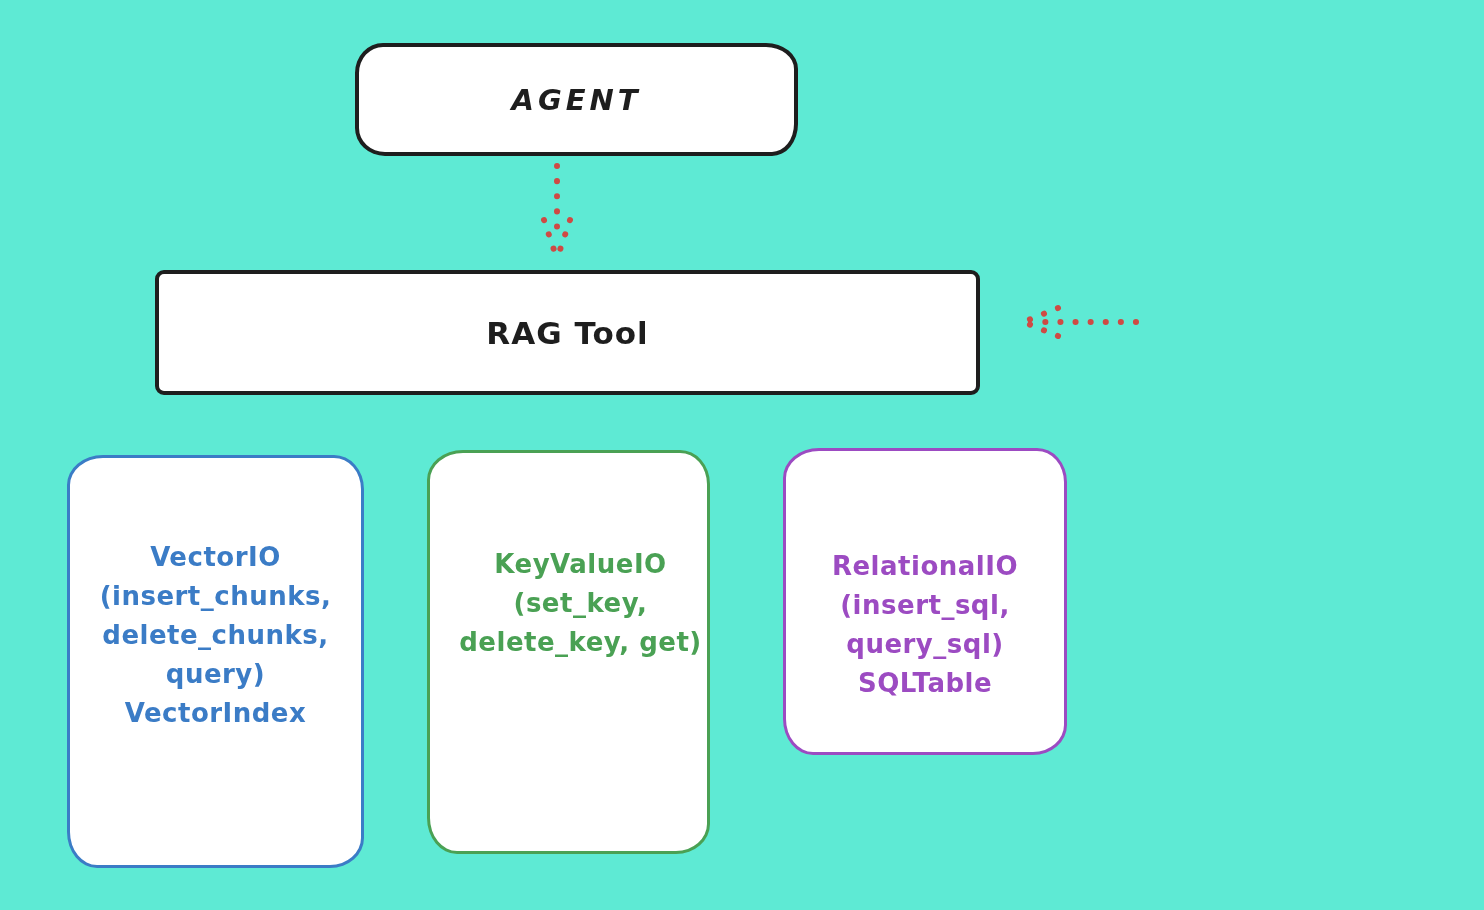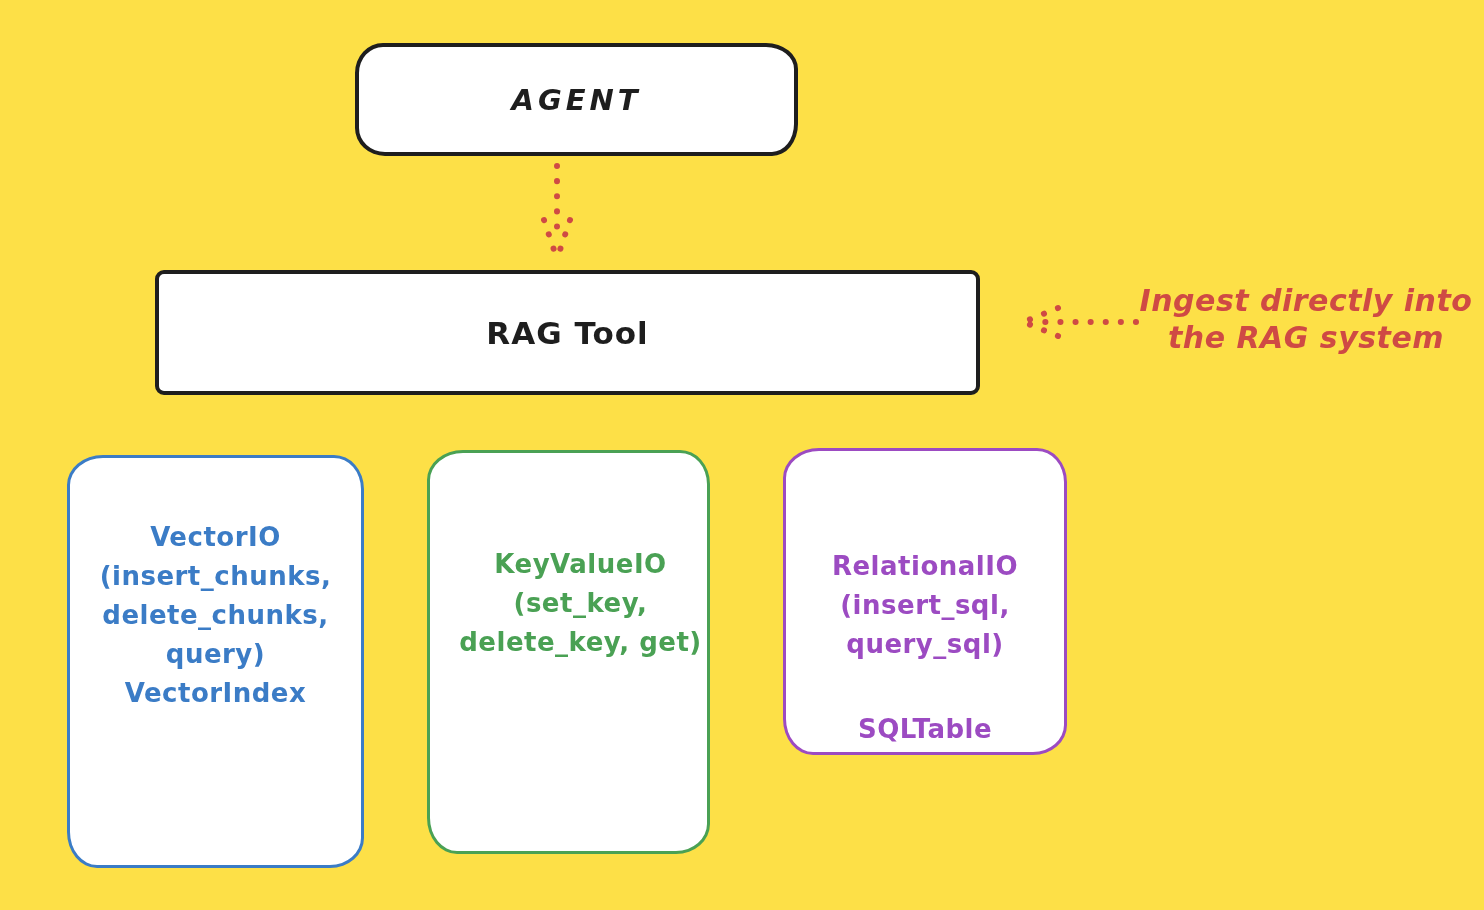--- a/index.html
+++ b/index.html
@@ -5,21 +5,21 @@
   html, body {
     margin: 0;
     padding: 0;
     background: #ffffff;
     font-family: "DejaVu Sans", sans-serif;
   }
   #canvas {
     position: relative;
     width: 1484px;
     height: 910px;
-    background: #fde047;
+    background: #5eead4;
     overflow: hidden;
   }
   
   .sketch-box {
     position: absolute;
     box-sizing: border-box;
     background: #ffffff;
     display: flex;
     align-items: center;
     justify-content: center;
@@ -51,26 +51,26 @@
     border: 3.5px solid;
     border-radius: 36px 30px 34px 30px / 30px 34px 30px 36px;
     flex-direction: column;
     justify-content: flex-start;
     font-size: 26px;
     font-weight: 600;
     line-height: 39px;
     letter-spacing: 0.5px;
   }
   .io-box .io-main { white-space: nowrap; }
-  .box-vector     { left: 67px;  top: 455px; width: 297px; height: 413px; padding-top: 60px; }
+  .box-vector     { left: 67px;  top: 455px; width: 297px; height: 413px; padding-top: 80px; }
   .box-keyvalue   { left: 427px; top: 450px; width: 283px; height: 404px; padding-top: 92px; padding-left: 24px; }
   .box-relational { left: 783px; top: 448px; width: 284px; height: 307px; padding-top: 96px; }
   .box-vector     .io-footer { }
   .box-keyvalue   .io-footer { margin-top: 48px; }
-  .box-relational .io-footer { margin-top: 46px; }
+  .box-relational .io-footer { }
   
   .arrow {
     position: absolute;
   }
   .arrow svg { display: block; }
   .dotline {
     stroke: currentColor;
     stroke-width: 6;
     stroke-linecap: round;
     stroke-dasharray: 0.1 15;
@@ -113,24 +113,20 @@
   </div>
 
   <div class="arrow arrow-horizontal" style="color: rgb(207, 74, 68);">
     <svg width="124" height="44" viewBox="0 0 124 44">
       <line class="dotline" x1="118" y1="22" x2="16" y2="22"></line>
       <line class="dotline" x1="40" y1="8" x2="8" y2="21"></line>
       <line class="dotline" x1="40" y1="36" x2="8" y2="23"></line>
     </svg>
   </div>
 
-  <div class="annotation" style="color: rgb(207, 74, 68);">
-    <div>Ingest directly into</div>
-    <div>the RAG system</div>
-  </div>
 
   <div class="sketch-box io-box box-vector" style="border-color: rgb(59, 124, 198); color: rgb(59, 124, 198);">
     <div class="io-main">
       <div>VectorIO</div>
       <div>(insert_chunks,</div>
       <div>delete_chunks,</div>
       <div>query)</div>
     </div>
     <div class="io-footer">VectorIndex</div>
   </div>

